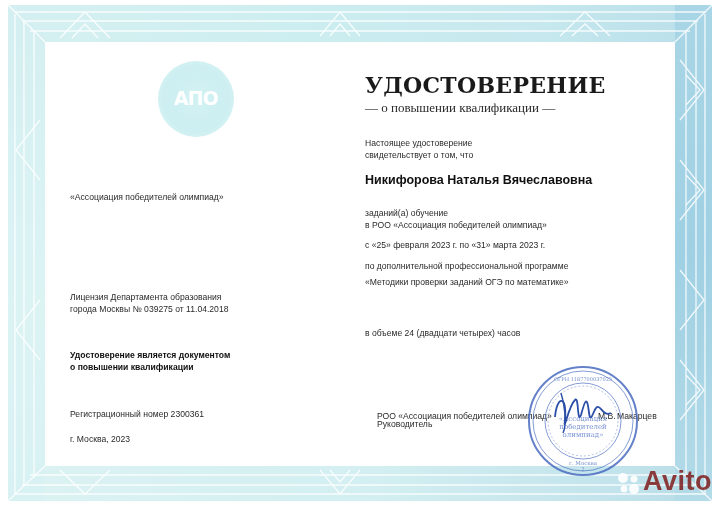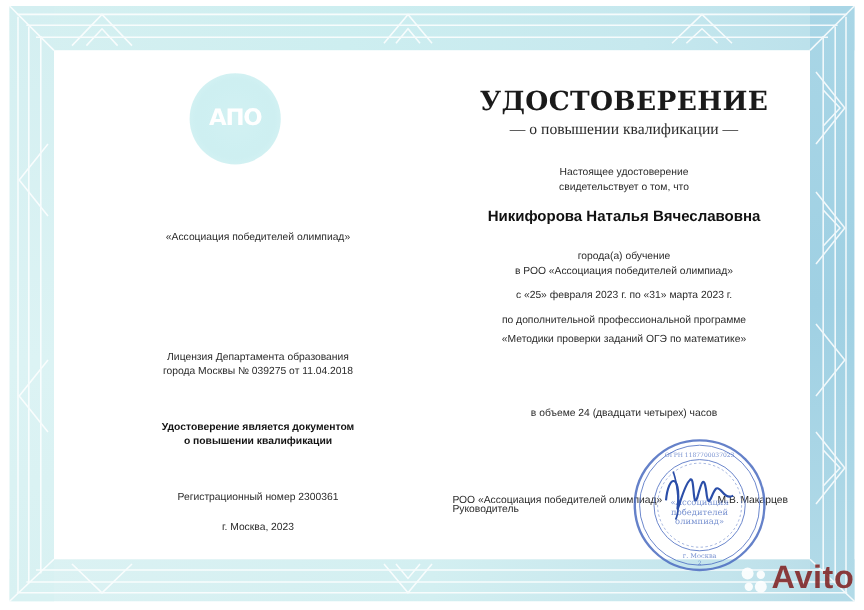--- a/index.html
+++ b/index.html
@@ -9,21 +9,21 @@
   .band-top { position: absolute; left: 8px; top: 5px; width: 704px; height: 37px;
     background: linear-gradient(90deg, #d6f0f1 0%, #cdeef0 40%, #c6e8ee 75%, #b9dfea 100%); }
   .band-bottom { position: absolute; left: 8px; top: 466px; width: 704px; height: 35px;
     background: linear-gradient(90deg, #dcf2f3 0%, #d3eff1 50%, #c3e4ec 85%, #b6dbe7 100%); }
   .band-left { position: absolute; left: 8px; top: 5px; width: 37px; height: 496px;
     background: linear-gradient(180deg, #d4eff1 0%, #dcf3f4 60%, #d8f1f2 100%); }
   .band-right { position: absolute; left: 675px; top: 5px; width: 37px; height: 496px;
     background: linear-gradient(180deg, #a9d6e6 0%, #9fd0e3 50%, #b3dbe8 100%); }
   .pattern { position: absolute; left: 0; top: 0; }
   .inner { position: absolute; left: 45px; top: 42px; width: 630px; height: 424px; background: #ffffff; }
-  .txt { position: absolute; text-align: center; white-space: nowrap; }
+  .txt { position: absolute; white-space: nowrap; }
   .small { font-size: 8.6px; line-height: 12px; color: #2a2a2a; }
   .title { font-family: "DejaVu Serif", "Liberation Serif", serif; font-weight: bold; font-size: 22px; letter-spacing: 0.3px; color: #1a1a1a; }
   .subtitle { font-family: "Liberation Serif", "DejaVu Serif", serif; font-size: 13px; color: #2a2a2a; }
   .name { font-weight: bold; font-size: 12.5px; color: #111; }
   .boldsmall { font-weight: bold; font-size: 8.6px; line-height: 12px; color: #111; }
   .left-block { left: 70px; width: 290px; }
   .right-block { left: 375px; width: 290px; }
   .logo { position: absolute; left: 158px; top: 61px; width: 76px; height: 76px; border-radius: 50%;
     background: radial-gradient(circle, #c7eef0 0%, #c2ecee 60%, #d5f3f4 100%); opacity: 0.8; }
   .logo-text { position: absolute; left: 0; top: 26px; width: 76px; text-align: center; font-weight: bold; font-size: 19px; color: #ffffff; letter-spacing: -1px; font-family: "DejaVu Sans", sans-serif; }
@@ -104,29 +104,29 @@
   <div class="txt small left-block" style="top:433px;">г. Москва, 2023</div>
 
   <div class="txt title right-block" style="top:72px; left:365px; width:310px;">УДОСТОВЕРЕНИЕ</div>
   <div class="txt subtitle right-block" style="top:100px; left:365px; width:310px;">— о повышении квалификации —</div>
 
   <div class="txt small right-block" style="top:137px; left:365px; width:310px;">Настоящее удостоверение</div>
   <div class="txt small right-block" style="top:149px; left:365px; width:310px;">свидетельствует о том, что</div>
 
   <div class="txt name right-block" style="top:173px; left:365px; width:310px;">Никифорова Наталья Вячеславовна</div>
 
-  <div class="txt small right-block" style="top:207px; left:365px; width:310px;">города(а) обучение</div>
+  <div class="txt small right-block" style="top:207px; left:365px; width:310px;">заданий(а) обучение</div>
   <div class="txt small right-block" style="top:219px; left:365px; width:310px;">в РОО «Ассоциация победителей олимпиад»</div>
 
   <div class="txt small right-block" style="top:239px; left:365px; width:310px;">с «25» февраля 2023 г. по «31» марта 2023 г.</div>
 
   <div class="txt small right-block" style="top:260px; left:365px; width:310px;">по дополнительной профессиональной программе</div>
   <div class="txt small right-block" style="top:276px; left:365px; width:310px;">«Методики проверки заданий ОГЭ по математике»</div>
 
-  <div class="txt small right-block" style="top:338px; left:365px; width:310px;">в объеме 24 (двадцати четырех) часов</div>
+  <div class="txt small right-block" style="top:327px; left:365px; width:310px;">в объеме 24 (двадцати четырех) часов</div>
 
   <div class="txt small" style="top:418px; left:377px; text-align:center;">Руководитель</div>
   <div class="txt small" style="top:410px; left:377px; text-align:left;">РОО «Ассоциация победителей олимпиад»</div>
   <div class="txt small" style="top:410px; left:598px; text-align:left;">М.В.</div>
   <div class="txt small" style="top:410px; left:617px; text-align:center;">Макарцев</div>
 
   <svg class="stamp" viewBox="0 0 112 112">
     <g fill="none" stroke="#4a6cc0" opacity="0.85">
       <circle cx="56" cy="56" r="54" stroke-width="2"></circle>
       <circle cx="56" cy="56" r="50" stroke-width="0.8"></circle>

